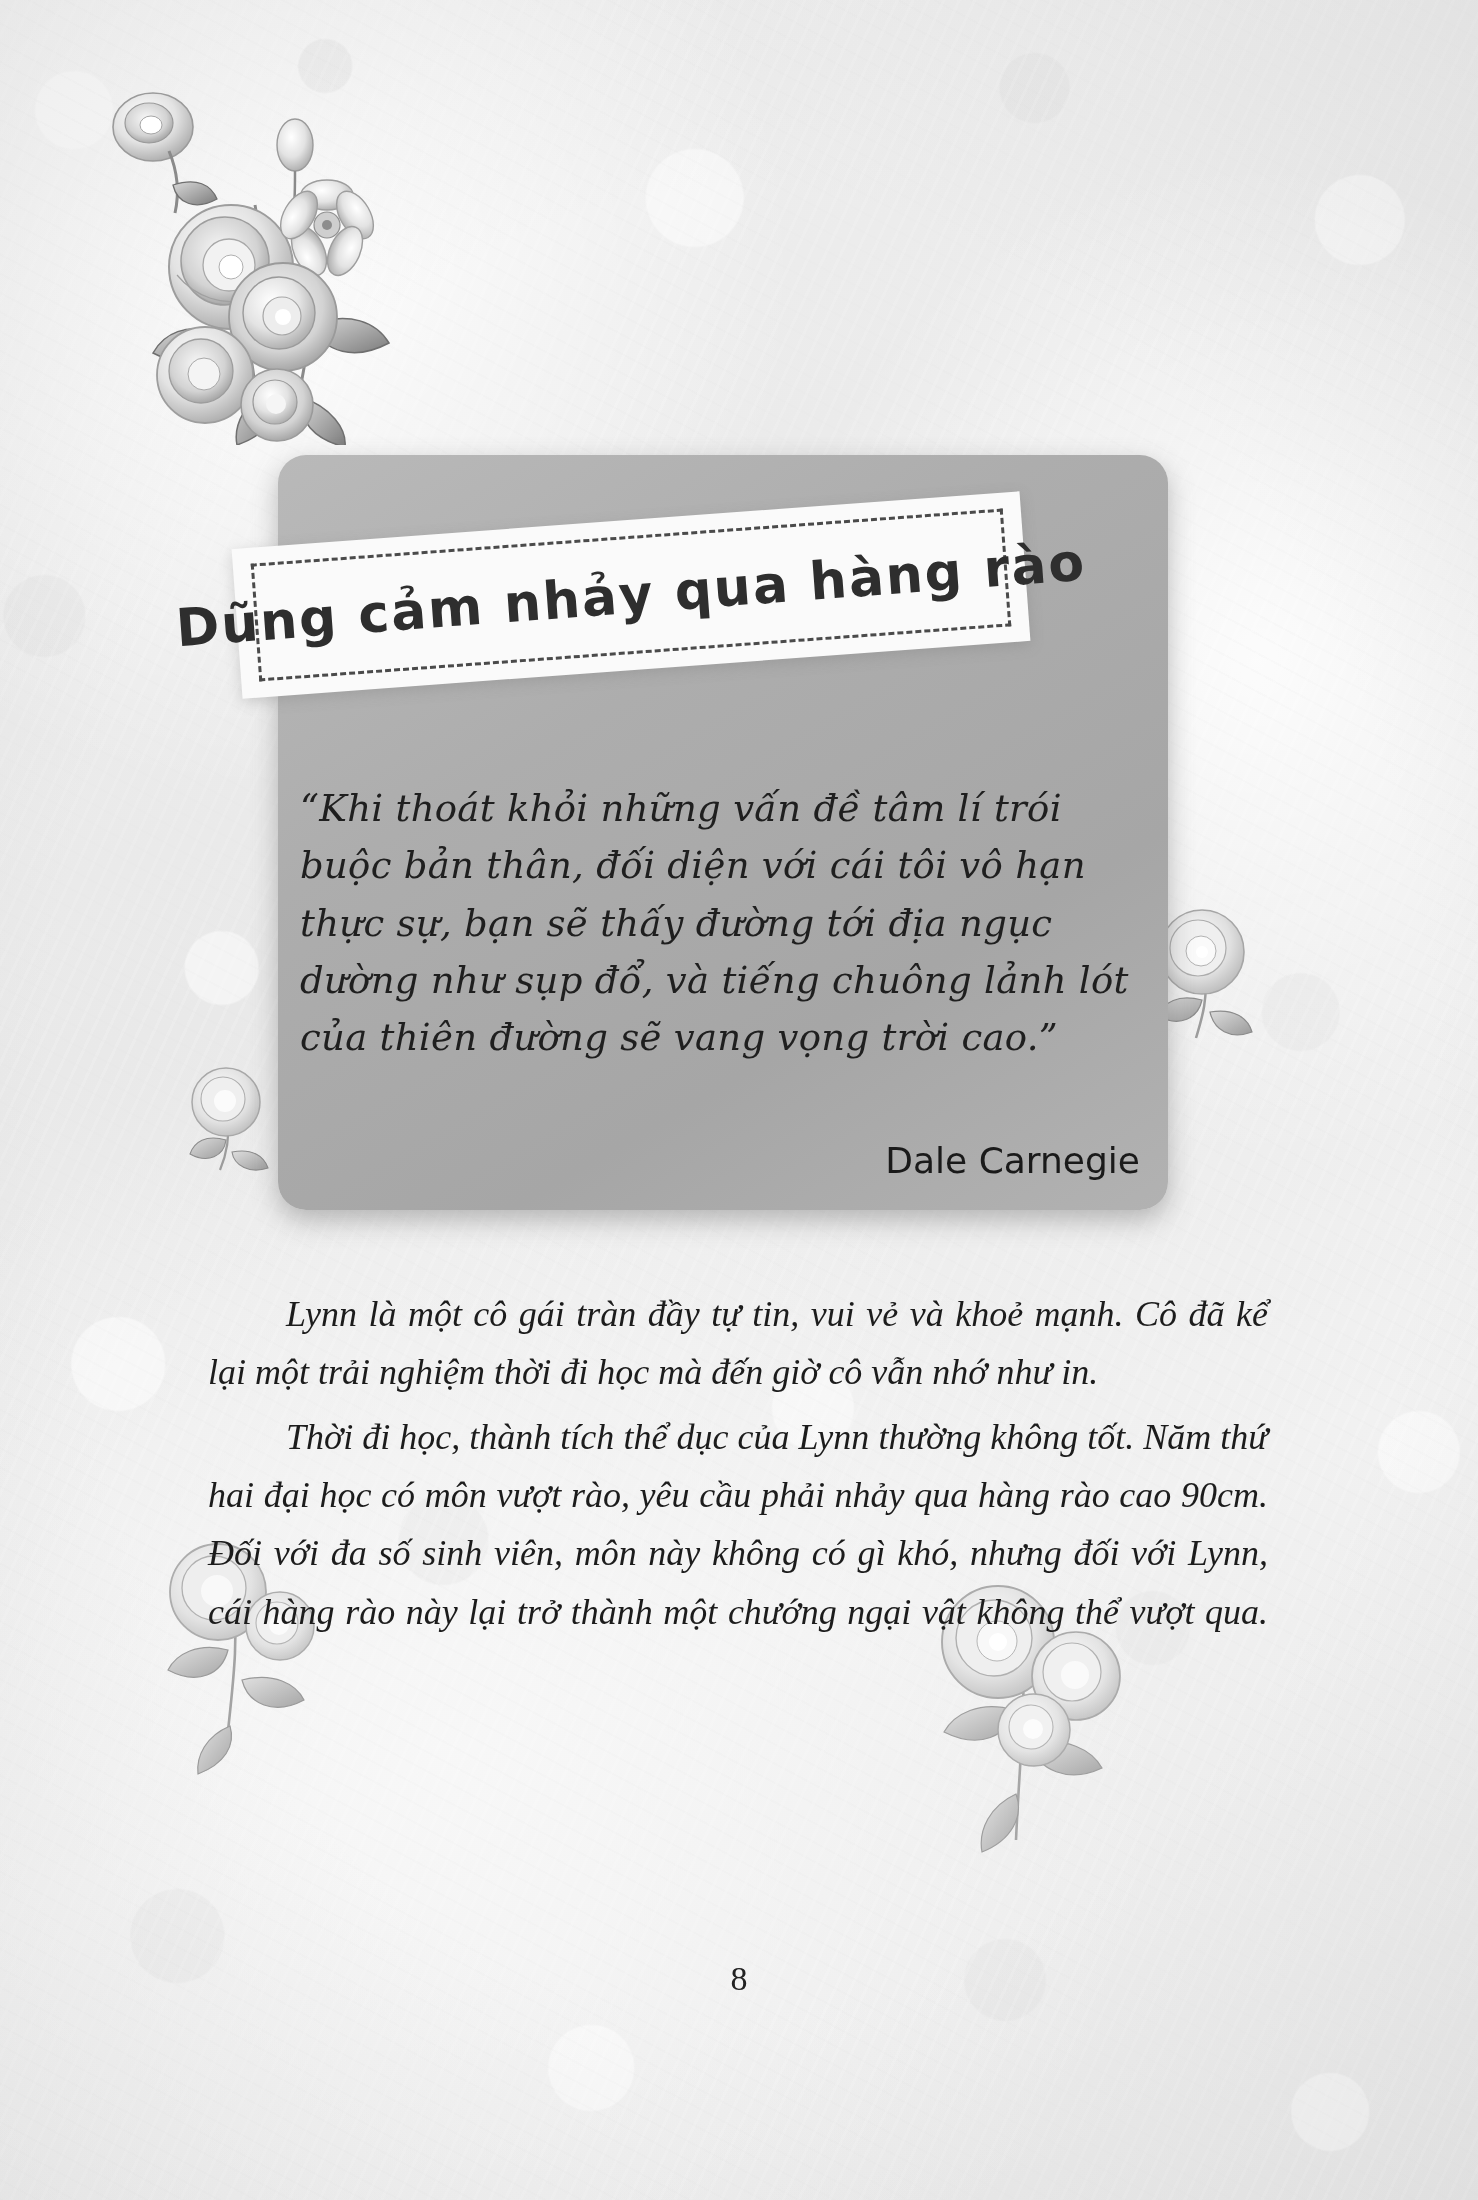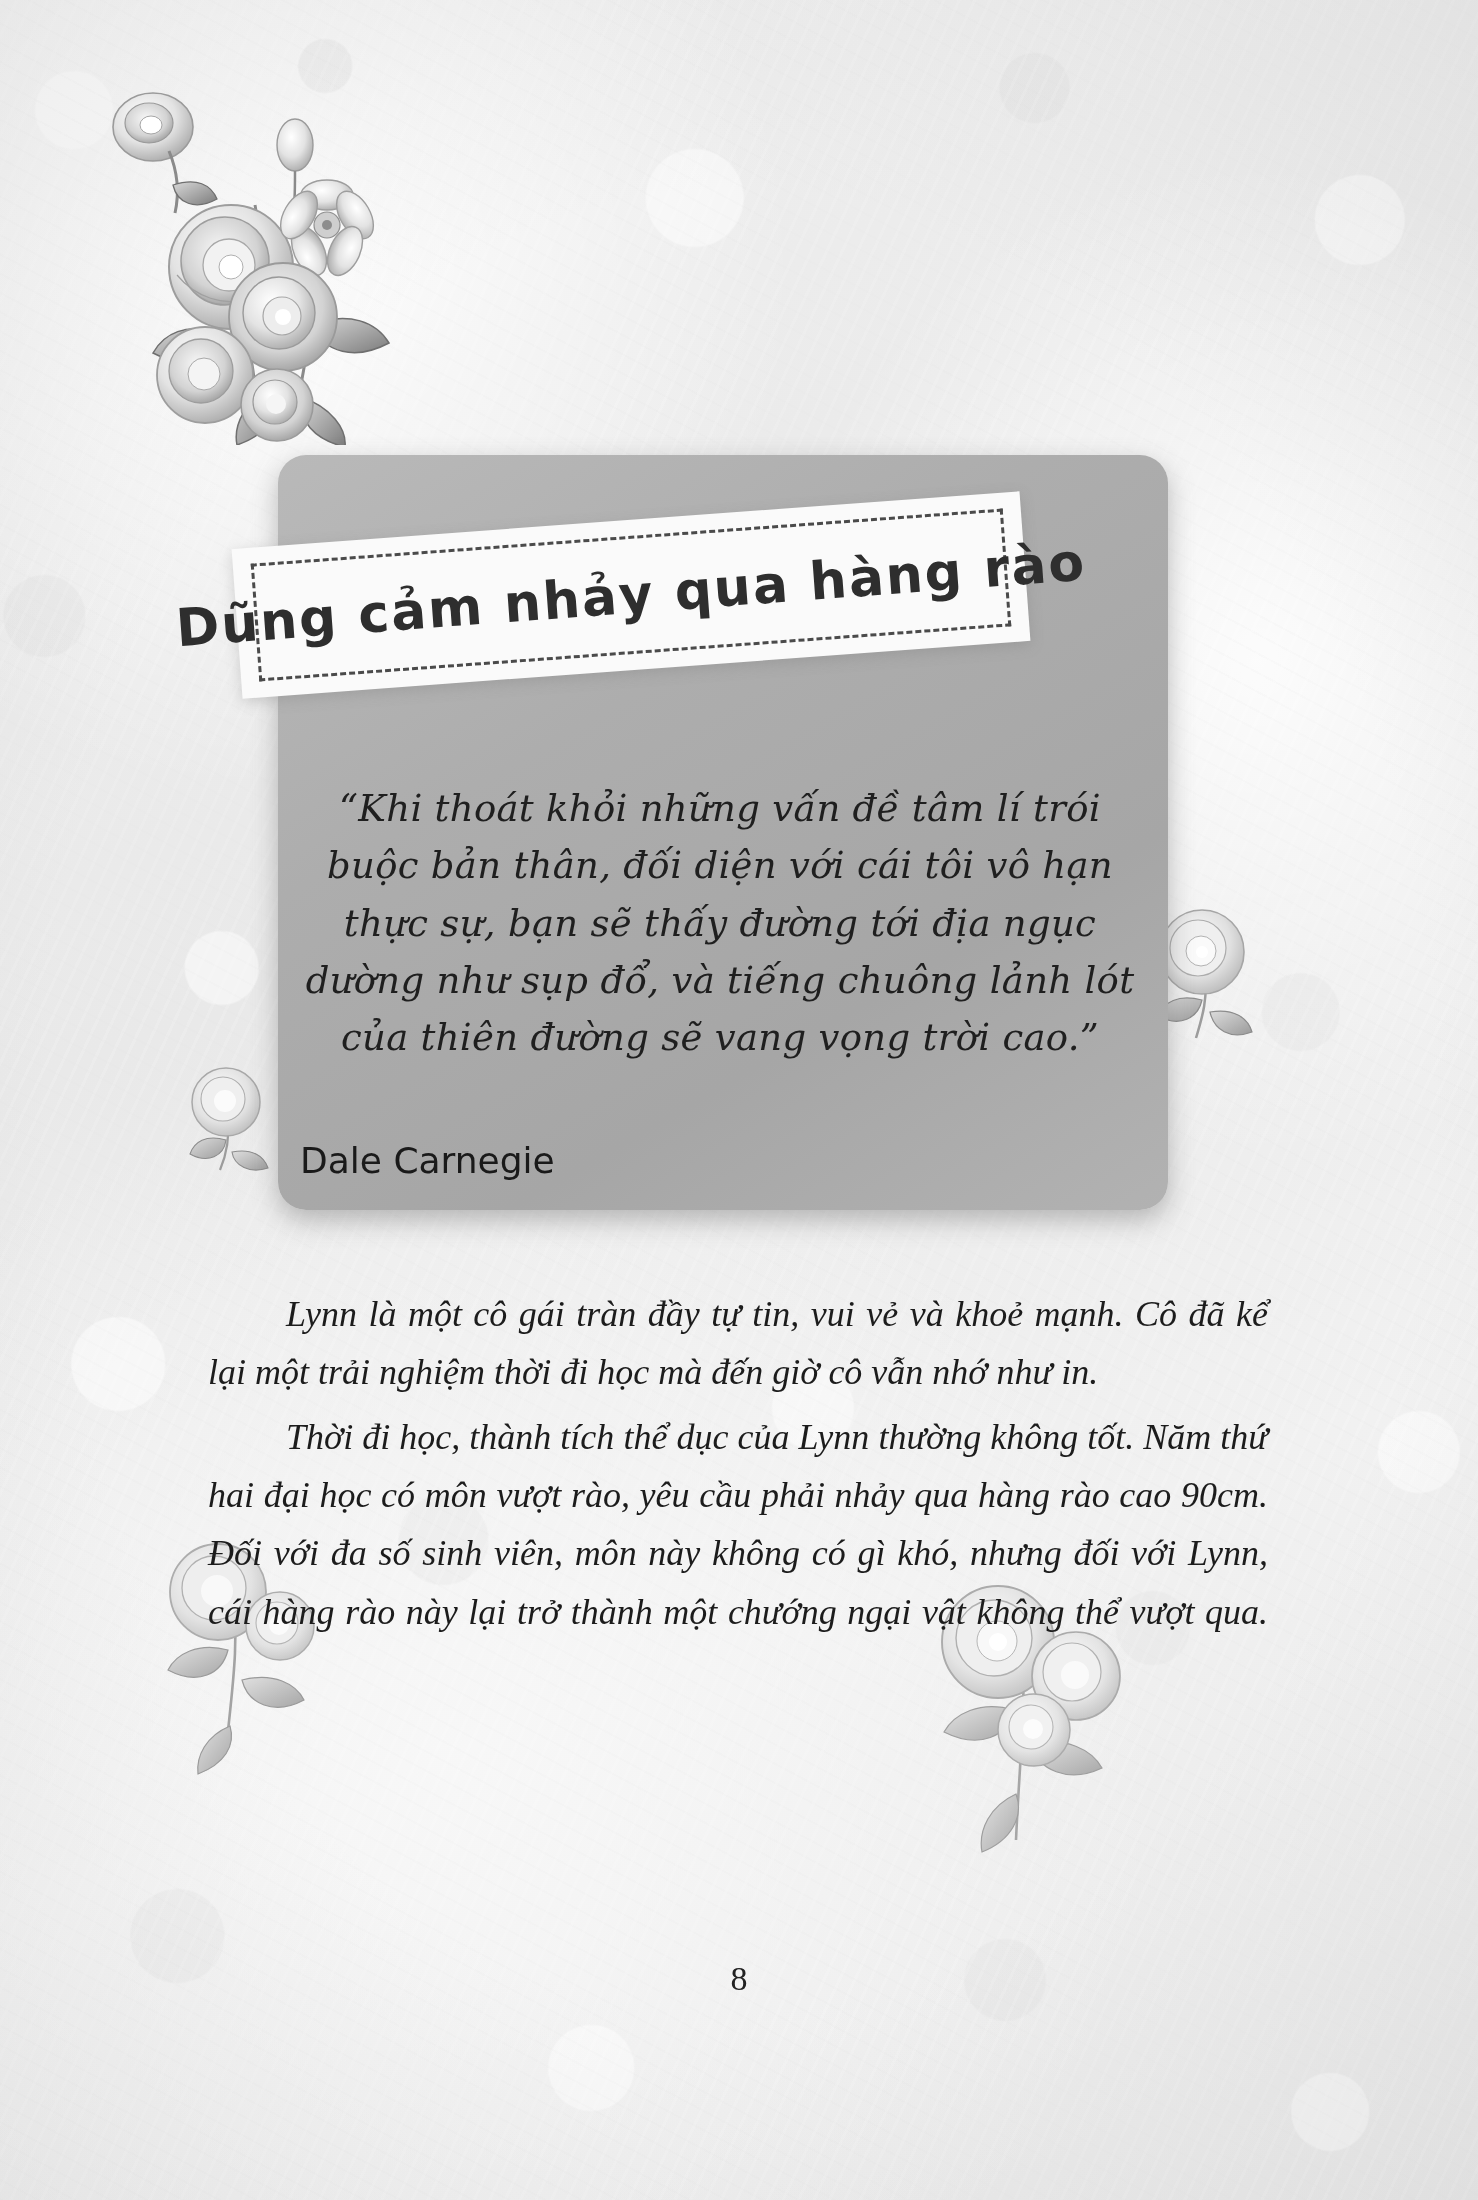--- a/index.html
+++ b/index.html
@@ -123,34 +123,33 @@
     color: #2e2e2e;
     white-space: nowrap;
   }
 
   
   .quote-text {
     position: absolute;
     left: 300px;
     top: 780px;
     width: 840px;
-    text-align: center;
     font-family: "DejaVu Serif", serif;
     font-style: italic;
     font-size: 37px;
     line-height: 1.55;
     color: #1f1f1f;
     letter-spacing: 0.3px;
   }
   .quote-author {
     position: absolute;
     left: 300px;
     top: 1140px;
     width: 840px;
-    text-align: left;
+    text-align: right;
     padding-right: 22px;
     font-family: "DejaVu Sans", sans-serif;
     font-size: 36px;
     color: #1a1a1a;
   }
 
   
   .body-copy {
     position: absolute;
     left: 208px;

